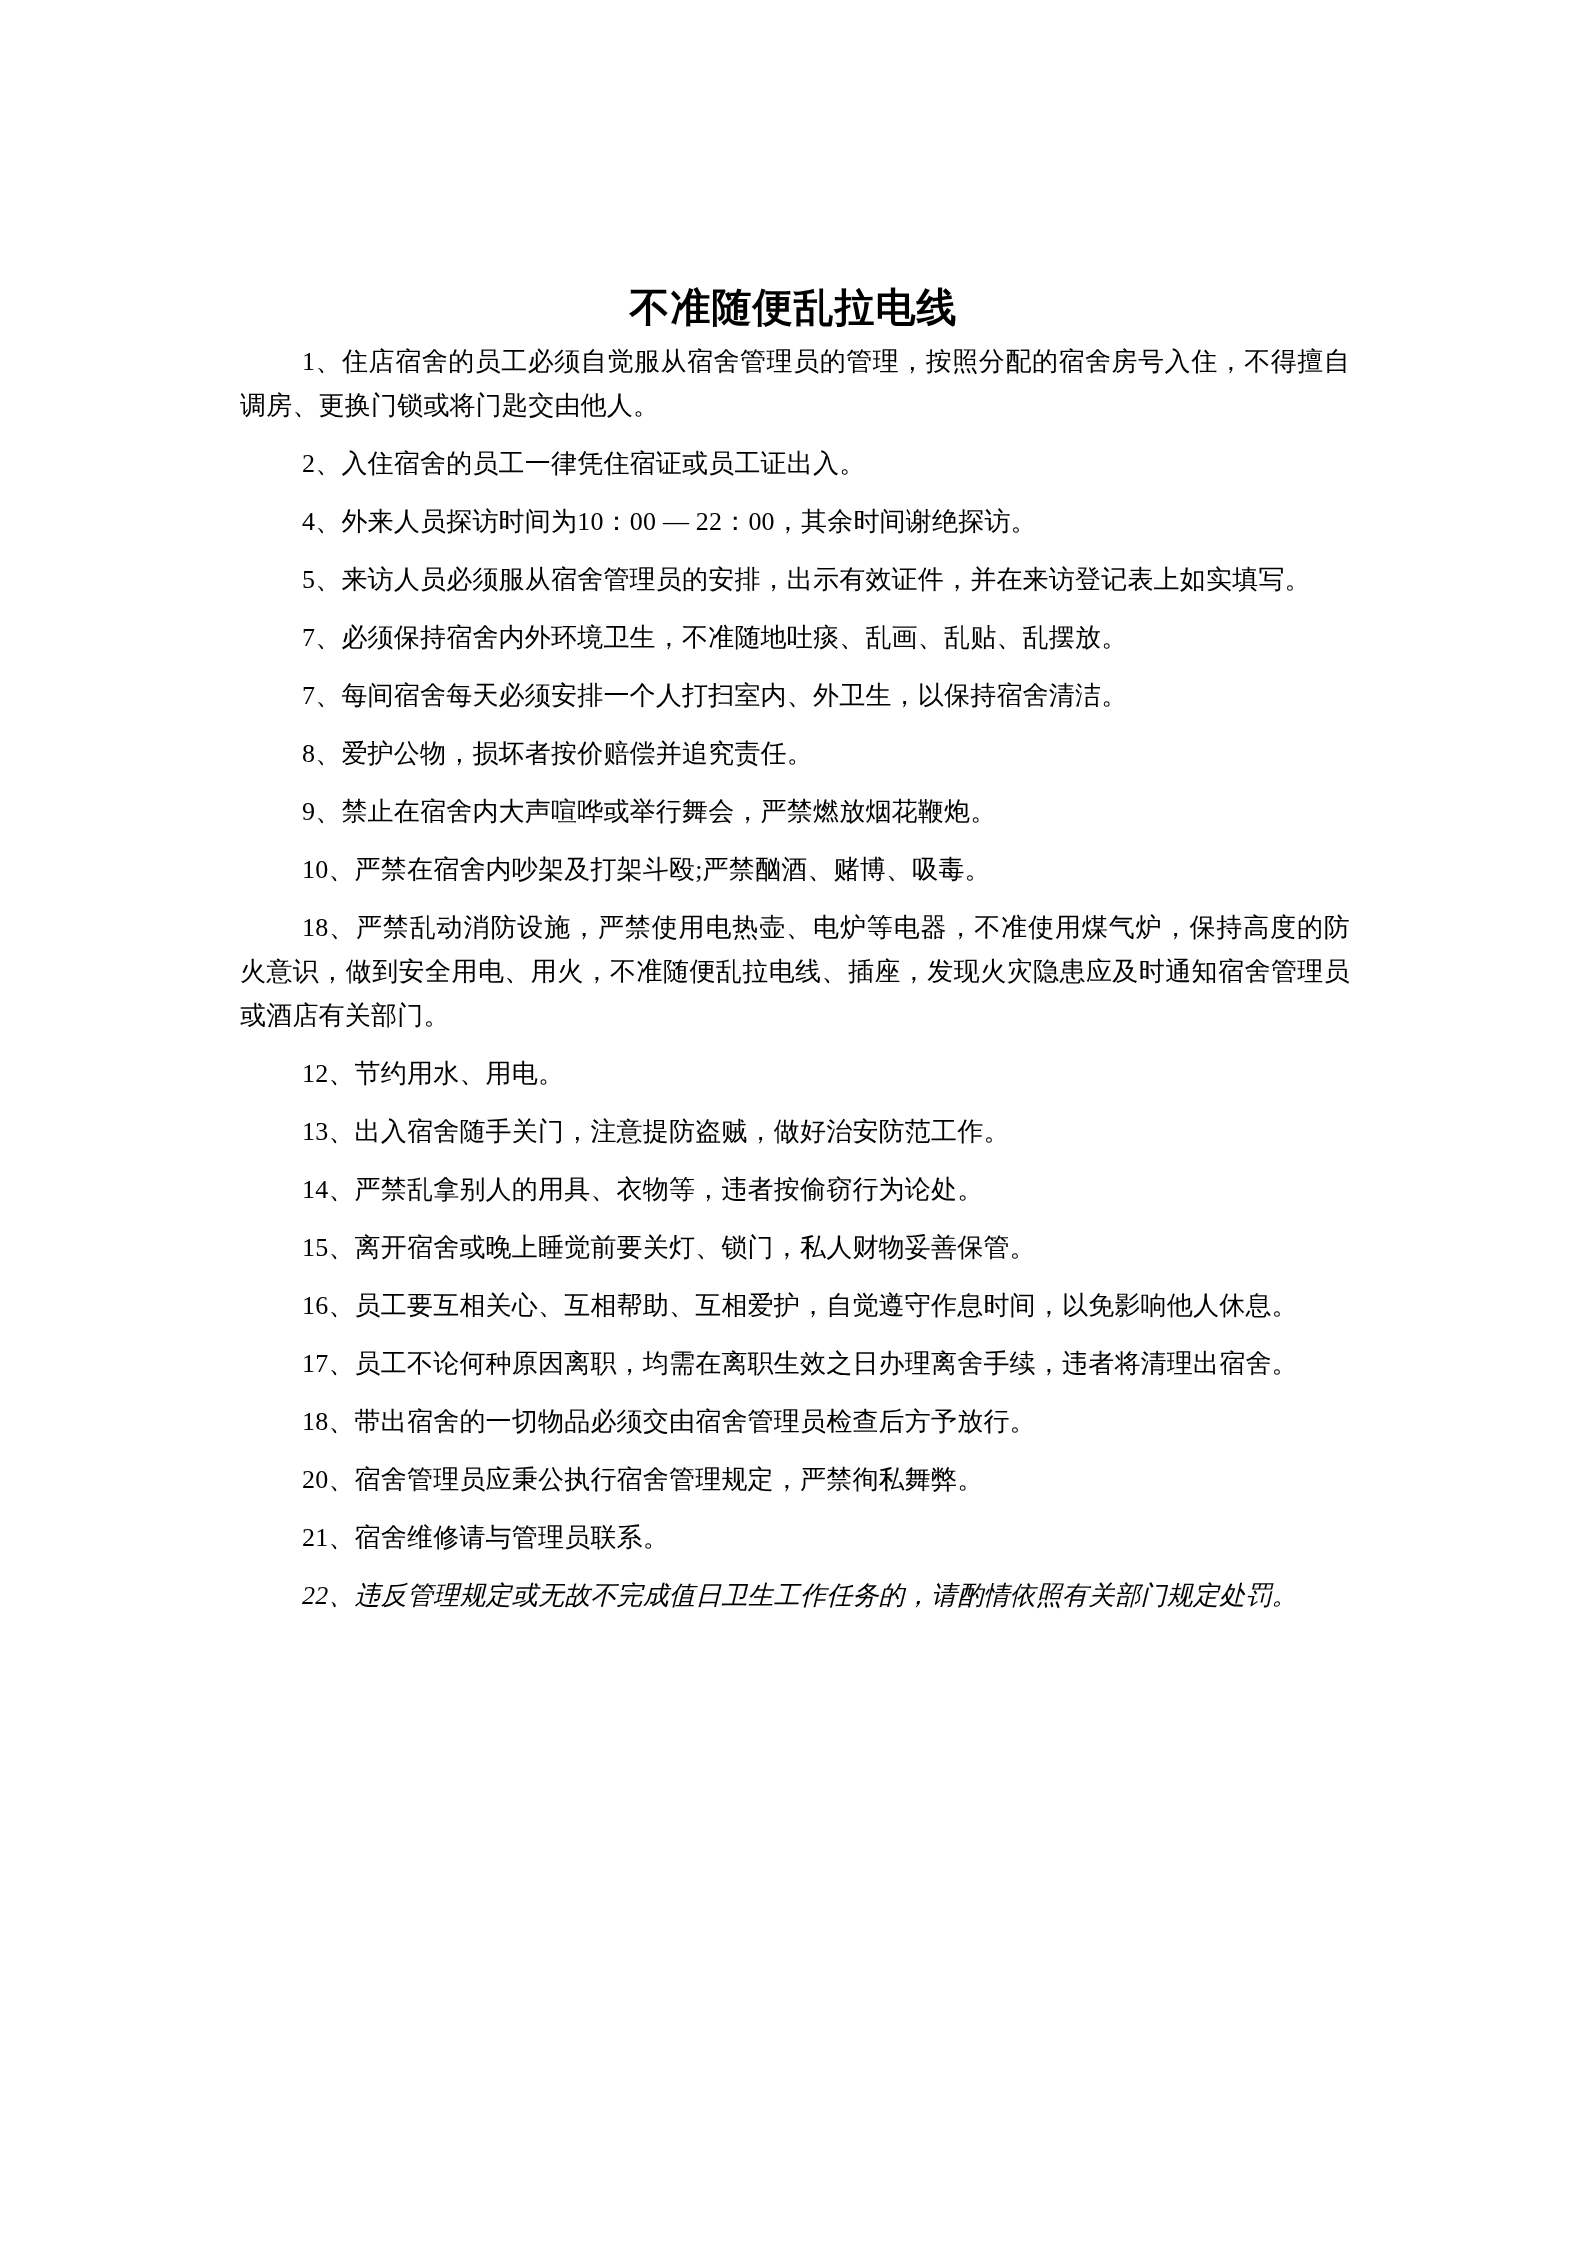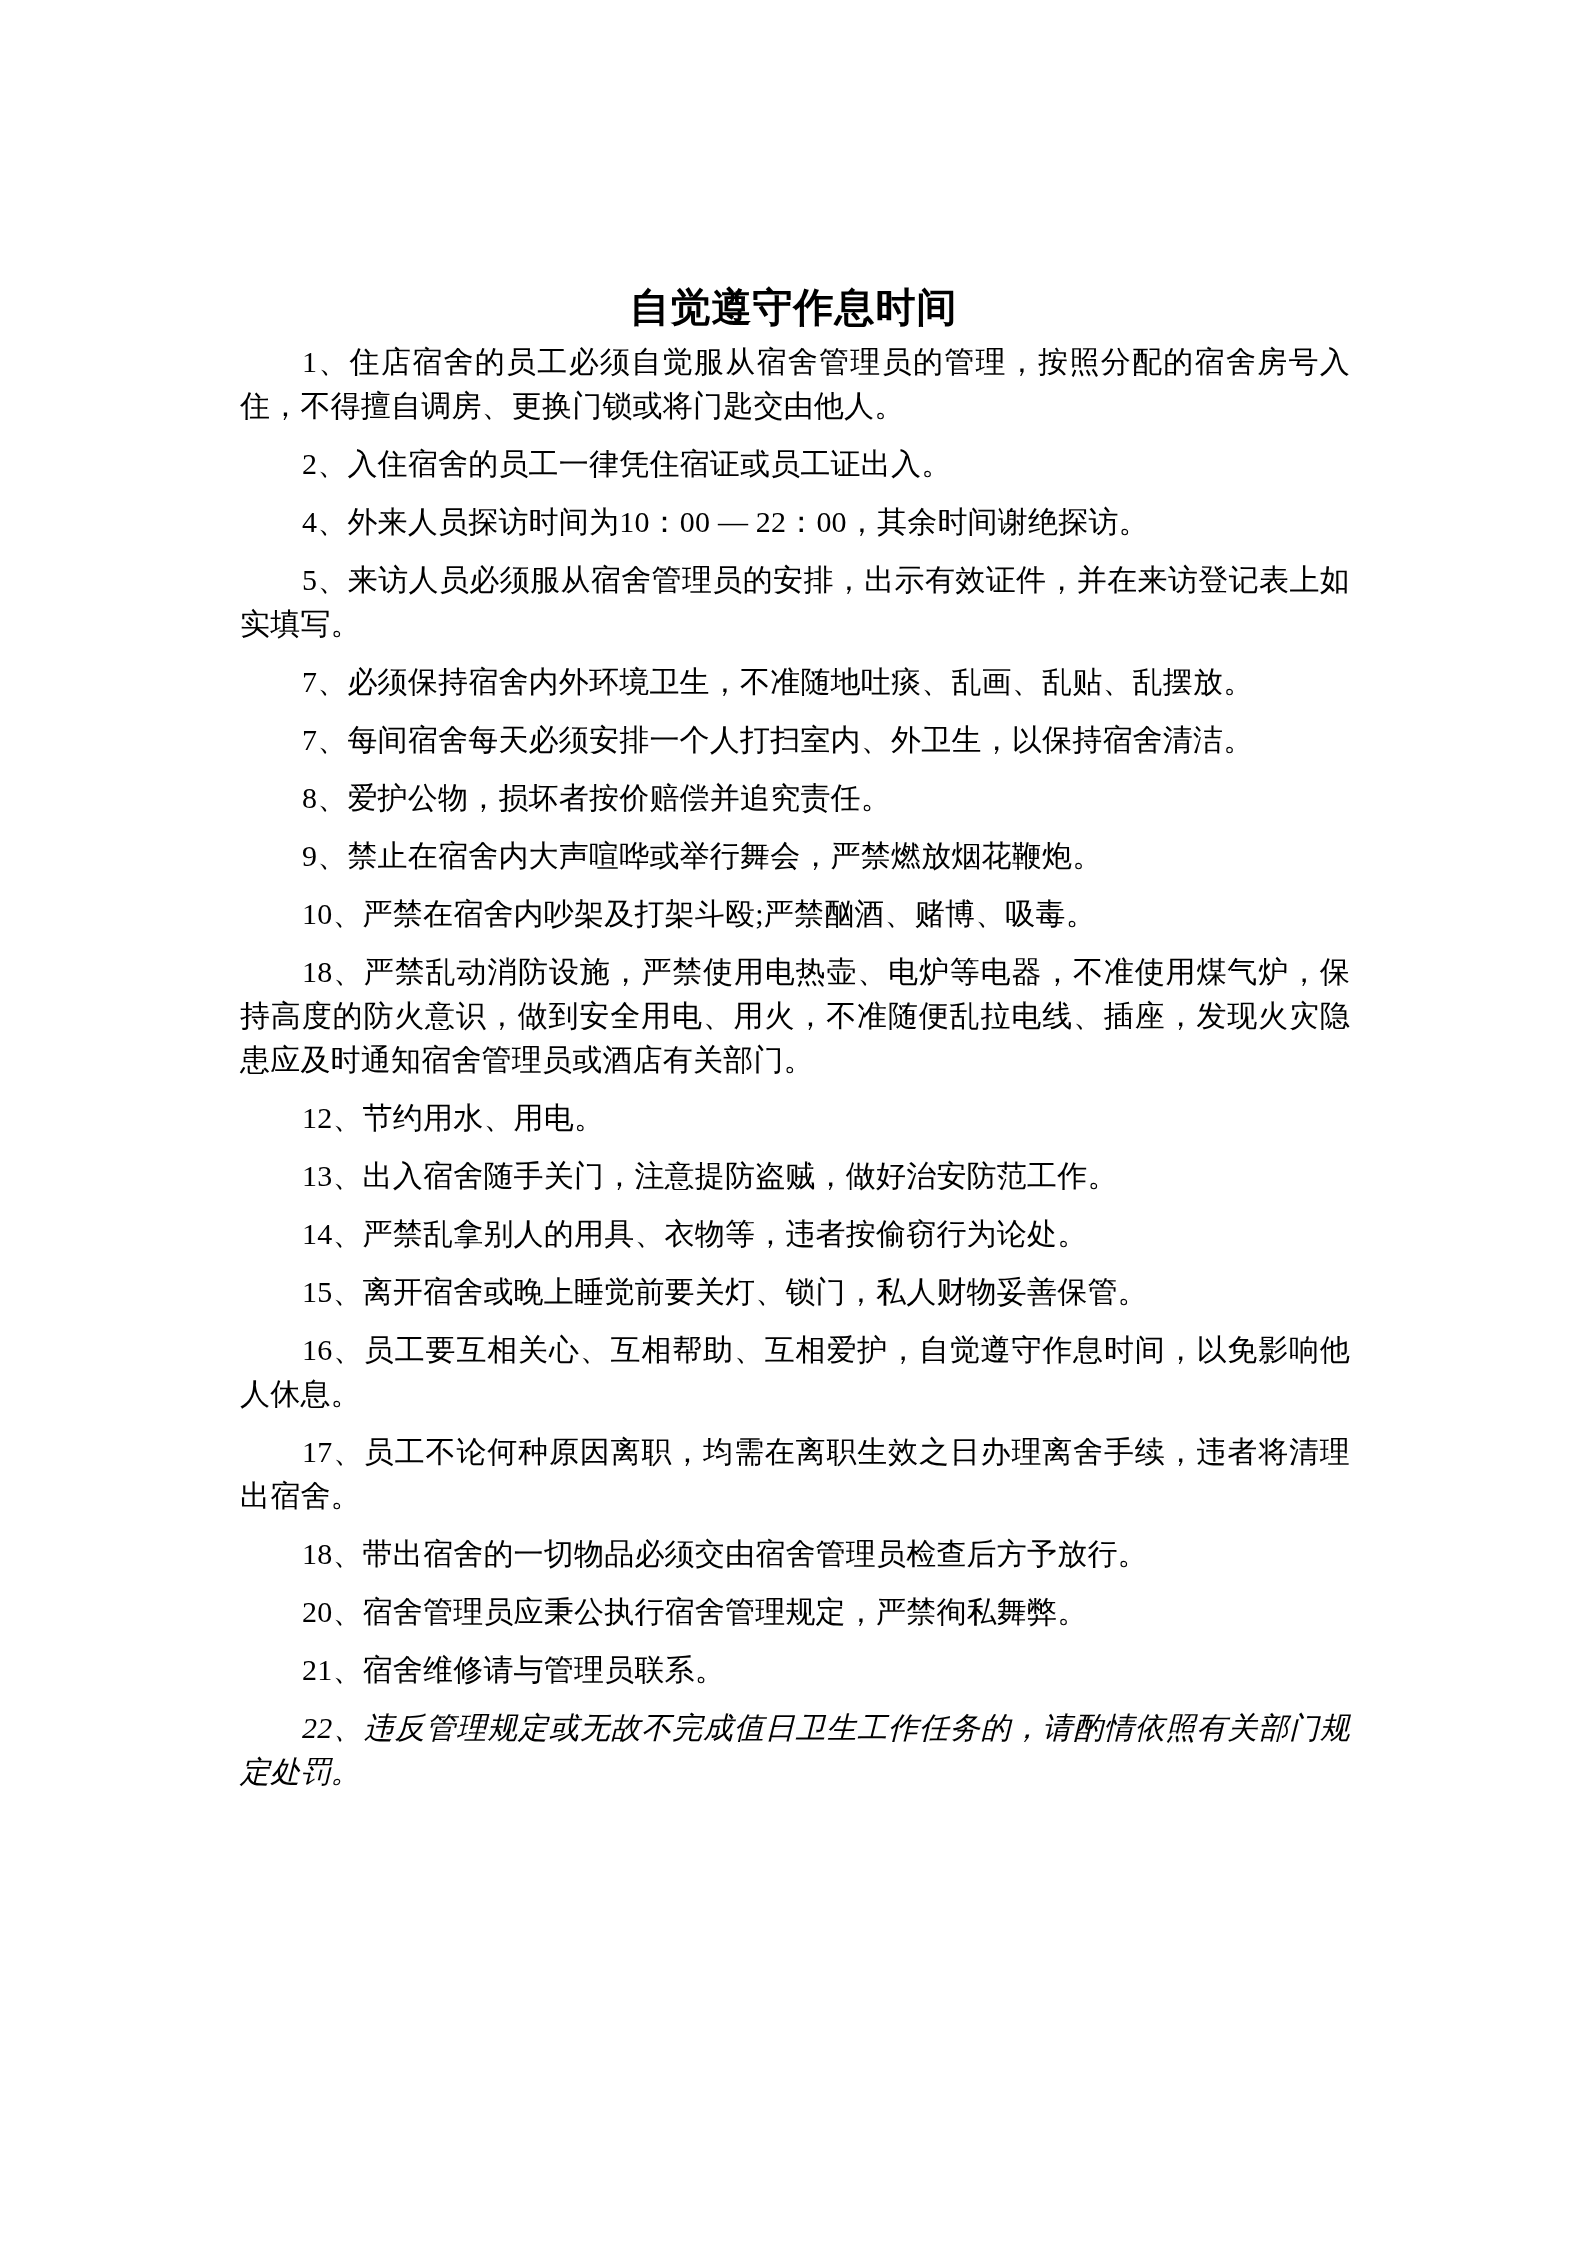--- a/index.html
+++ b/index.html
@@ -29,38 +29,38 @@
     letter-spacing: 1px;
   }
   .body-block {
     position: absolute;
     left: 240px;
     top: 340px;
     width: 1110px;
   }
   .rule-item {
     font-family: "Liberation Serif", "DejaVu Serif", serif;
-    font-size: 30px;
+    font-size: 26px;
     line-height: 44px;
     color: #000000;
     text-indent: 62px;
     text-align: justify;
     text-justify: inter-character;
     margin: 0 0 14px 0;
     word-break: break-all;
     letter-spacing: 0.2px;
   }
   .rule-item:last-child { margin-bottom: 4px; font-style: italic; }
 </style>
 </head>
 <body>
 
 <div class="page">
 
-  <h1 class="doc-title">自觉遵守作息时间</h1>
+  <h1 class="doc-title">不准随便乱拉电线</h1>
 
   <div class="body-block">
     <p class="rule-item">1、住店宿舍的员工必须自觉服从宿舍管理员的管理，按照分配的宿舍房号入住，不得擅自调房、更换门锁或将门匙交由他人。</p>
     <p class="rule-item">2、入住宿舍的员工一律凭住宿证或员工证出入。</p>
     <p class="rule-item">4、外来人员探访时间为10：00 — 22：00，其余时间谢绝探访。</p>
     <p class="rule-item">5、来访人员必须服从宿舍管理员的安排，出示有效证件，并在来访登记表上如实填写。</p>
     <p class="rule-item">7、必须保持宿舍内外环境卫生，不准随地吐痰、乱画、乱贴、乱摆放。</p>
     <p class="rule-item">7、每间宿舍每天必须安排一个人打扫室内、外卫生，以保持宿舍清洁。</p>
     <p class="rule-item">8、爱护公物，损坏者按价赔偿并追究责任。</p>
     <p class="rule-item">9、禁止在宿舍内大声喧哗或举行舞会，严禁燃放烟花鞭炮。</p>

